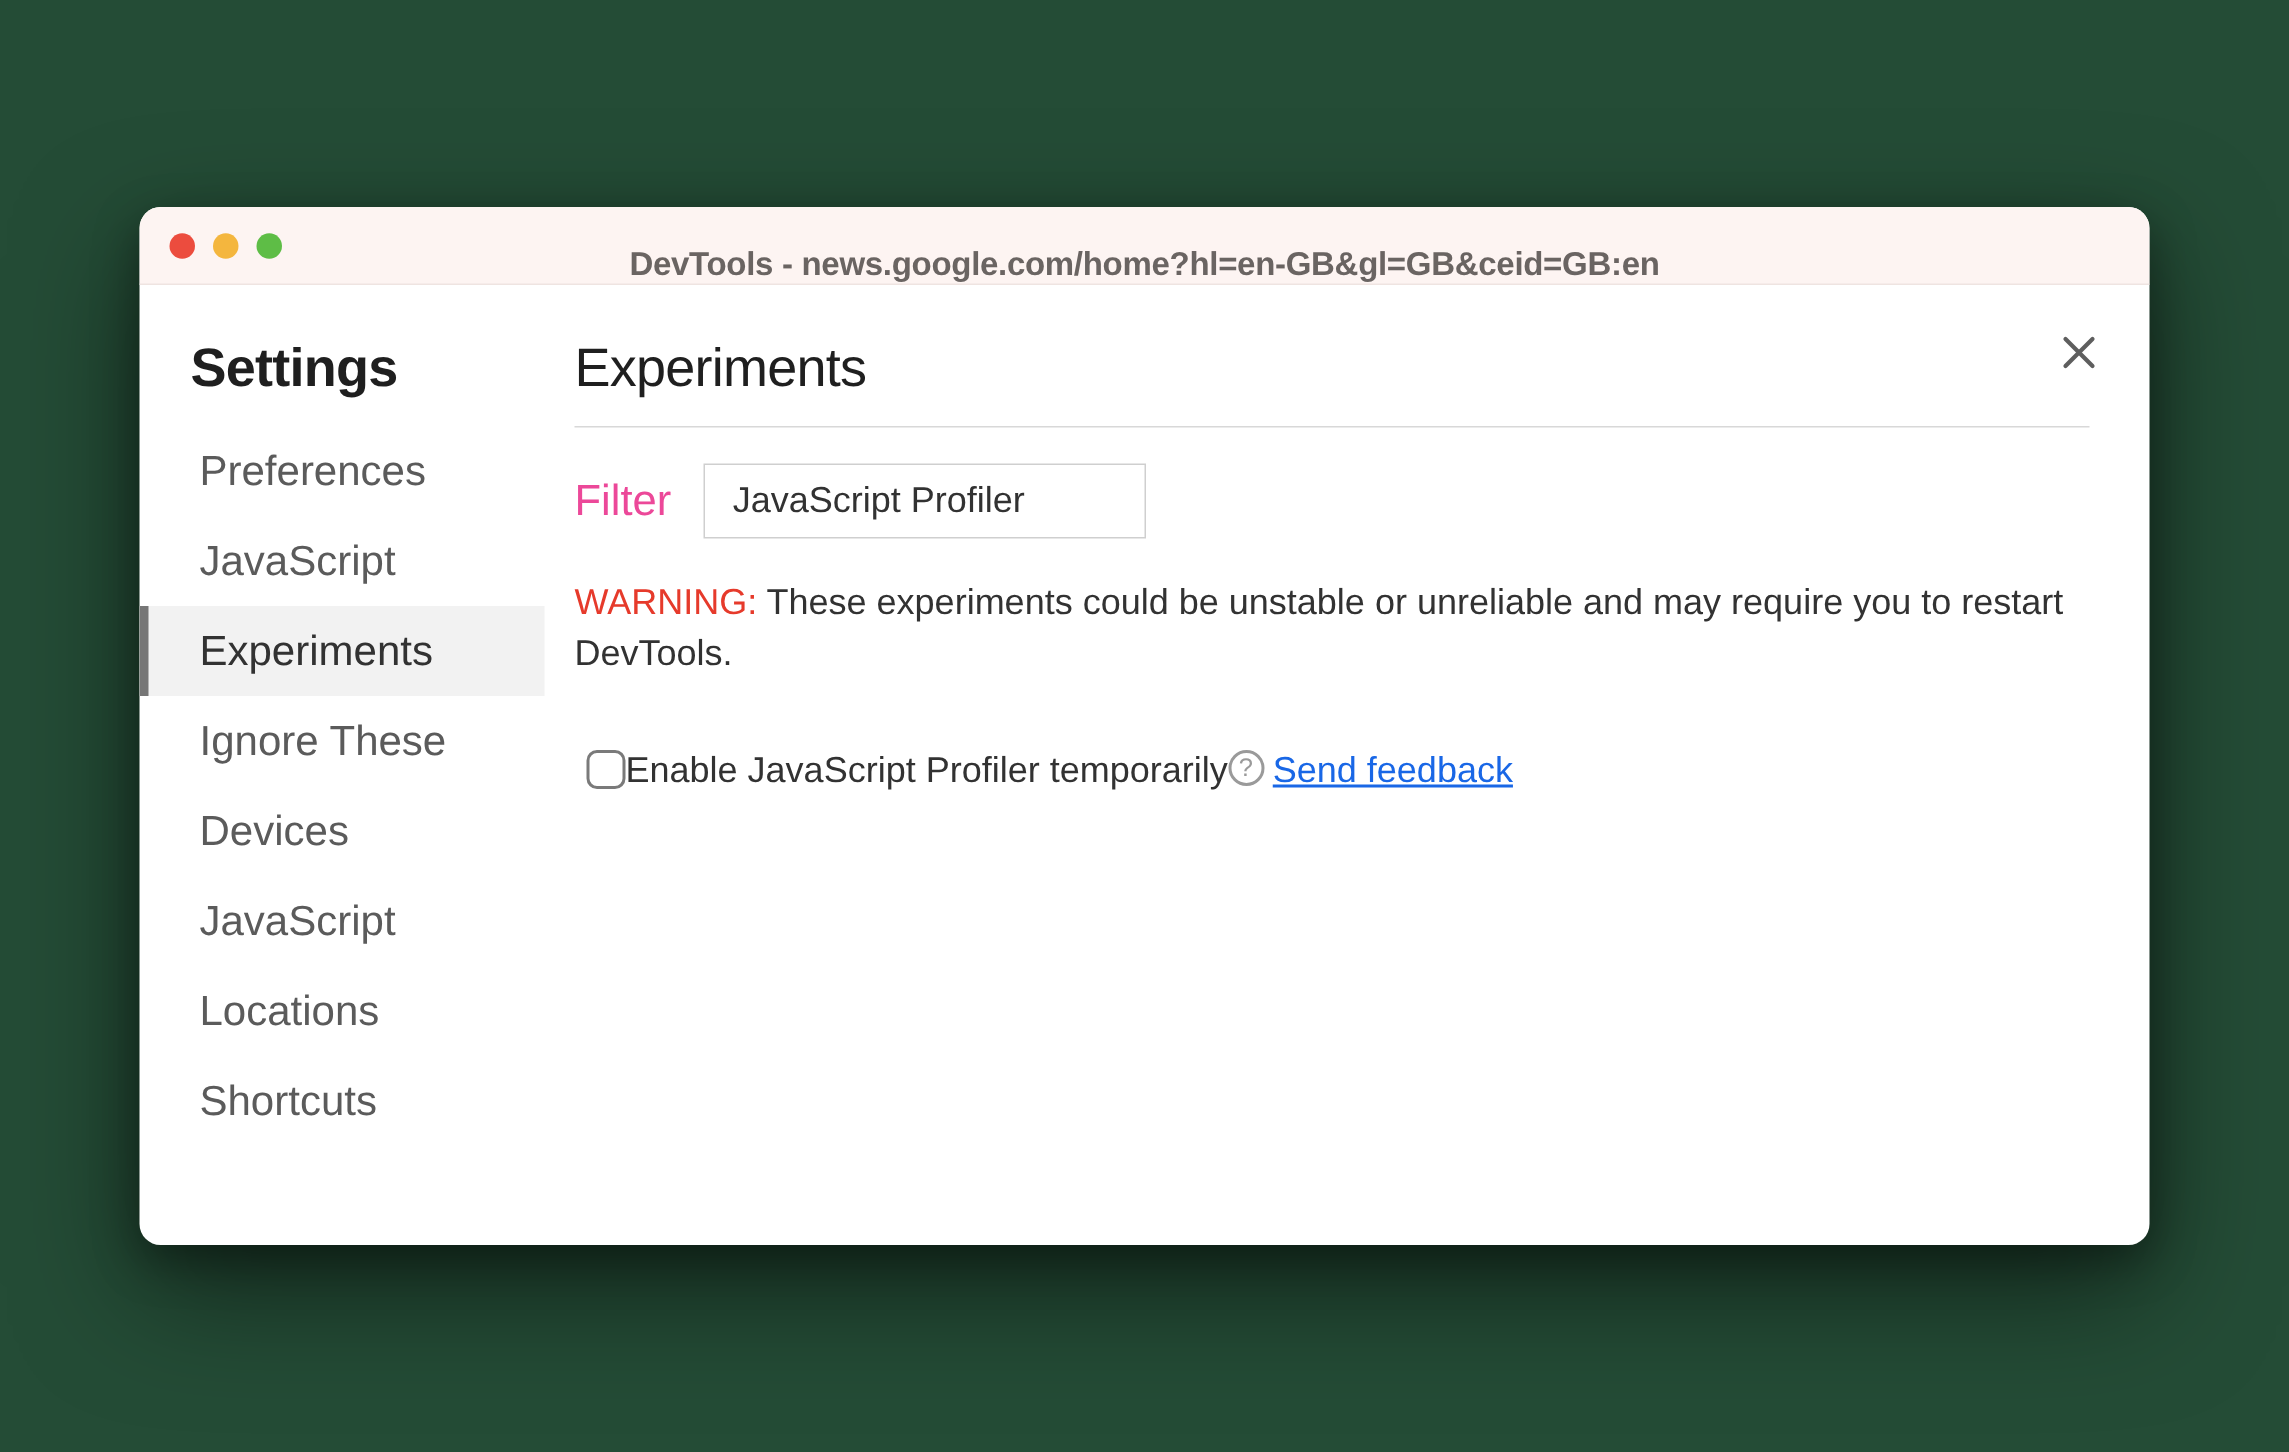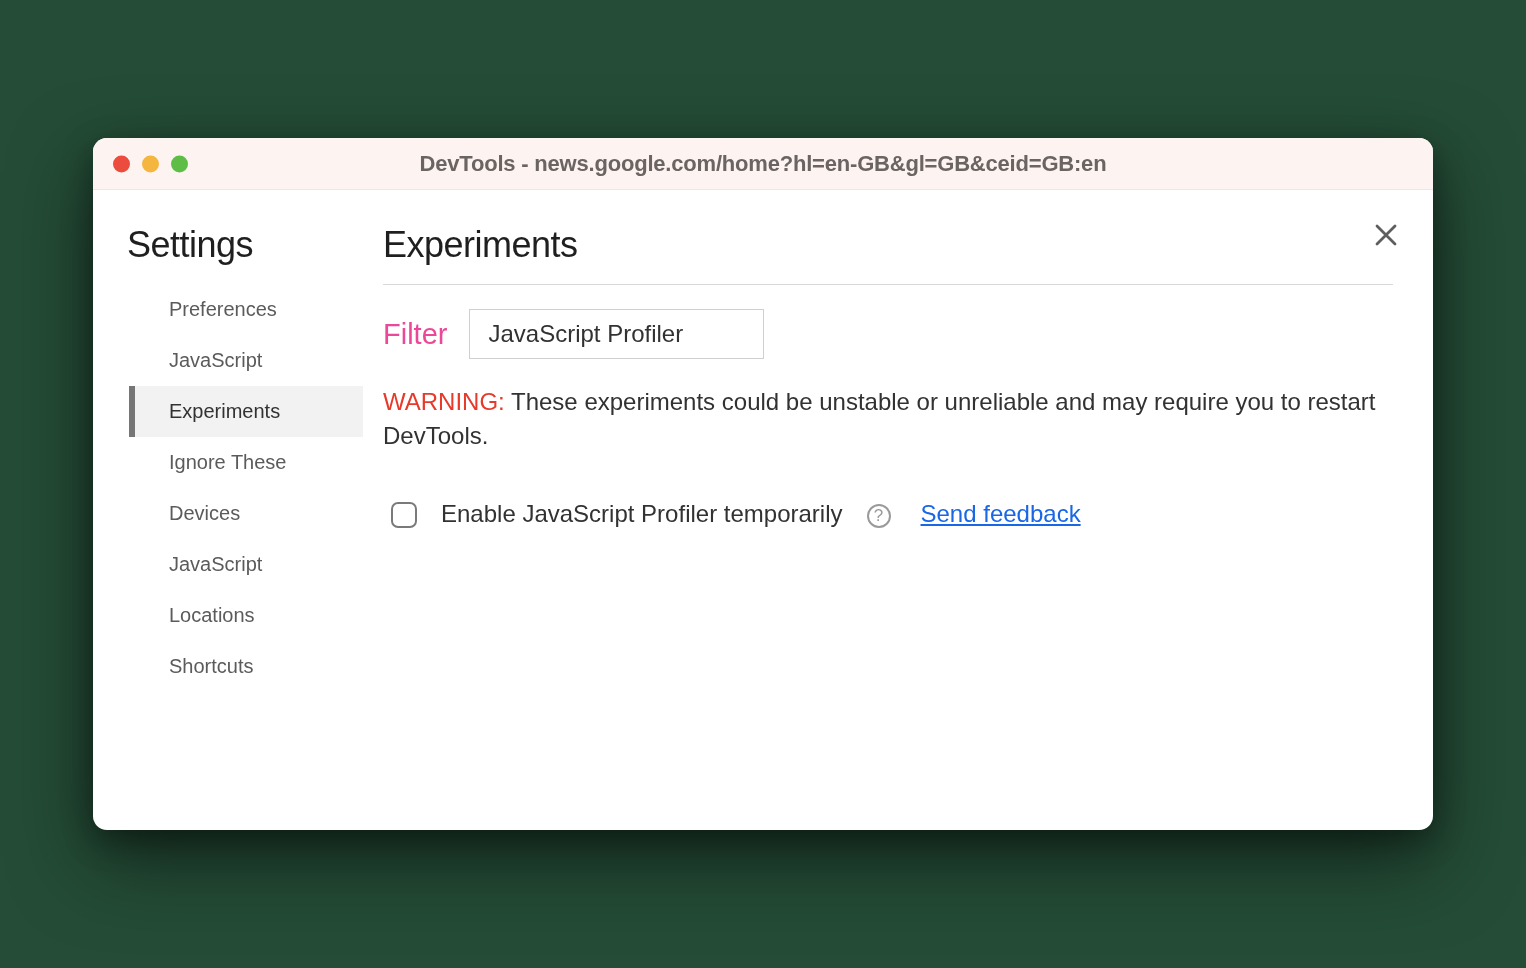--- a/index.html
+++ b/index.html
@@ -17,21 +17,21 @@
       background: #fff;
       border-radius: 14px;
       box-shadow: 0 30px 80px rgba(0,0,0,0.5), 0 10px 30px rgba(0,0,0,0.35);
       overflow: hidden;
       position: relative;
     }
     .titlebar {
       background: #fdf4f2;
       height: 52px;
       display: flex;
-      align-items: center;
+      align-items: flex-end;
       padding: 0 20px;
       border-bottom: 1px solid #efe4e1;
       position: relative;
     }
     .traffic-lights {
       display: flex;
       gap: 12px;
       position: absolute;
       left: 20px;
       top: 50%;
@@ -53,32 +53,31 @@
       display: flex;
       min-height: 640px;
     }
     .sidebar {
       width: 270px;
       padding-top: 34px;
       flex-shrink: 0;
     }
     .sidebar-title {
       font-size: 36px;
-      font-weight: 400;
+      font-weight: 700;
       color: #1f1f1f;
       padding: 0 0 18px 34px;
       letter-spacing: -0.5px;
     }
     .sidebar-item {
-      font-size: 20px;
+      font-size: 28px;
       color: #5b5b5b;
       padding: 14px 0 14px 34px;
       cursor: pointer;
       border-left: 6px solid transparent;
-      margin-left: 36px;
     }
     .sidebar-item.active {
       background: #f2f2f2;
       border-left: 6px solid #767676;
       color: #323232;
     }
     .content {
       flex: 1;
       padding: 34px 40px 40px 20px;
       position: relative;
@@ -125,22 +124,22 @@
     }
     .warning-row {
       font-size: 24px;
       color: #323232;
       line-height: 1.4;
       margin-bottom: 28px;
     }
     .warning-prefix { color: #e63a2b; }
     .experiment-row {
       display: flex;
-      align-items: flex-end;
-      gap: 24px;
+      align-items: flex-start;
+      gap: 0;
       font-size: 24px;
       color: #323232;
       padding-left: 8px;
       margin-top: 48px;
     }
     .checkbox {
       width: 26px;
       height: 26px;
       border: 2px solid #7a7a7a;
       border-radius: 7px;

